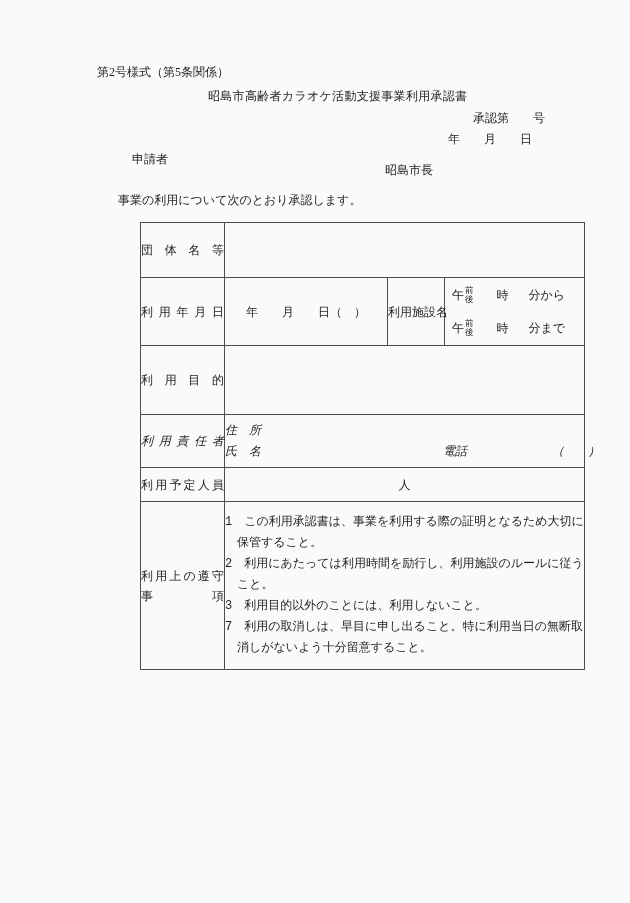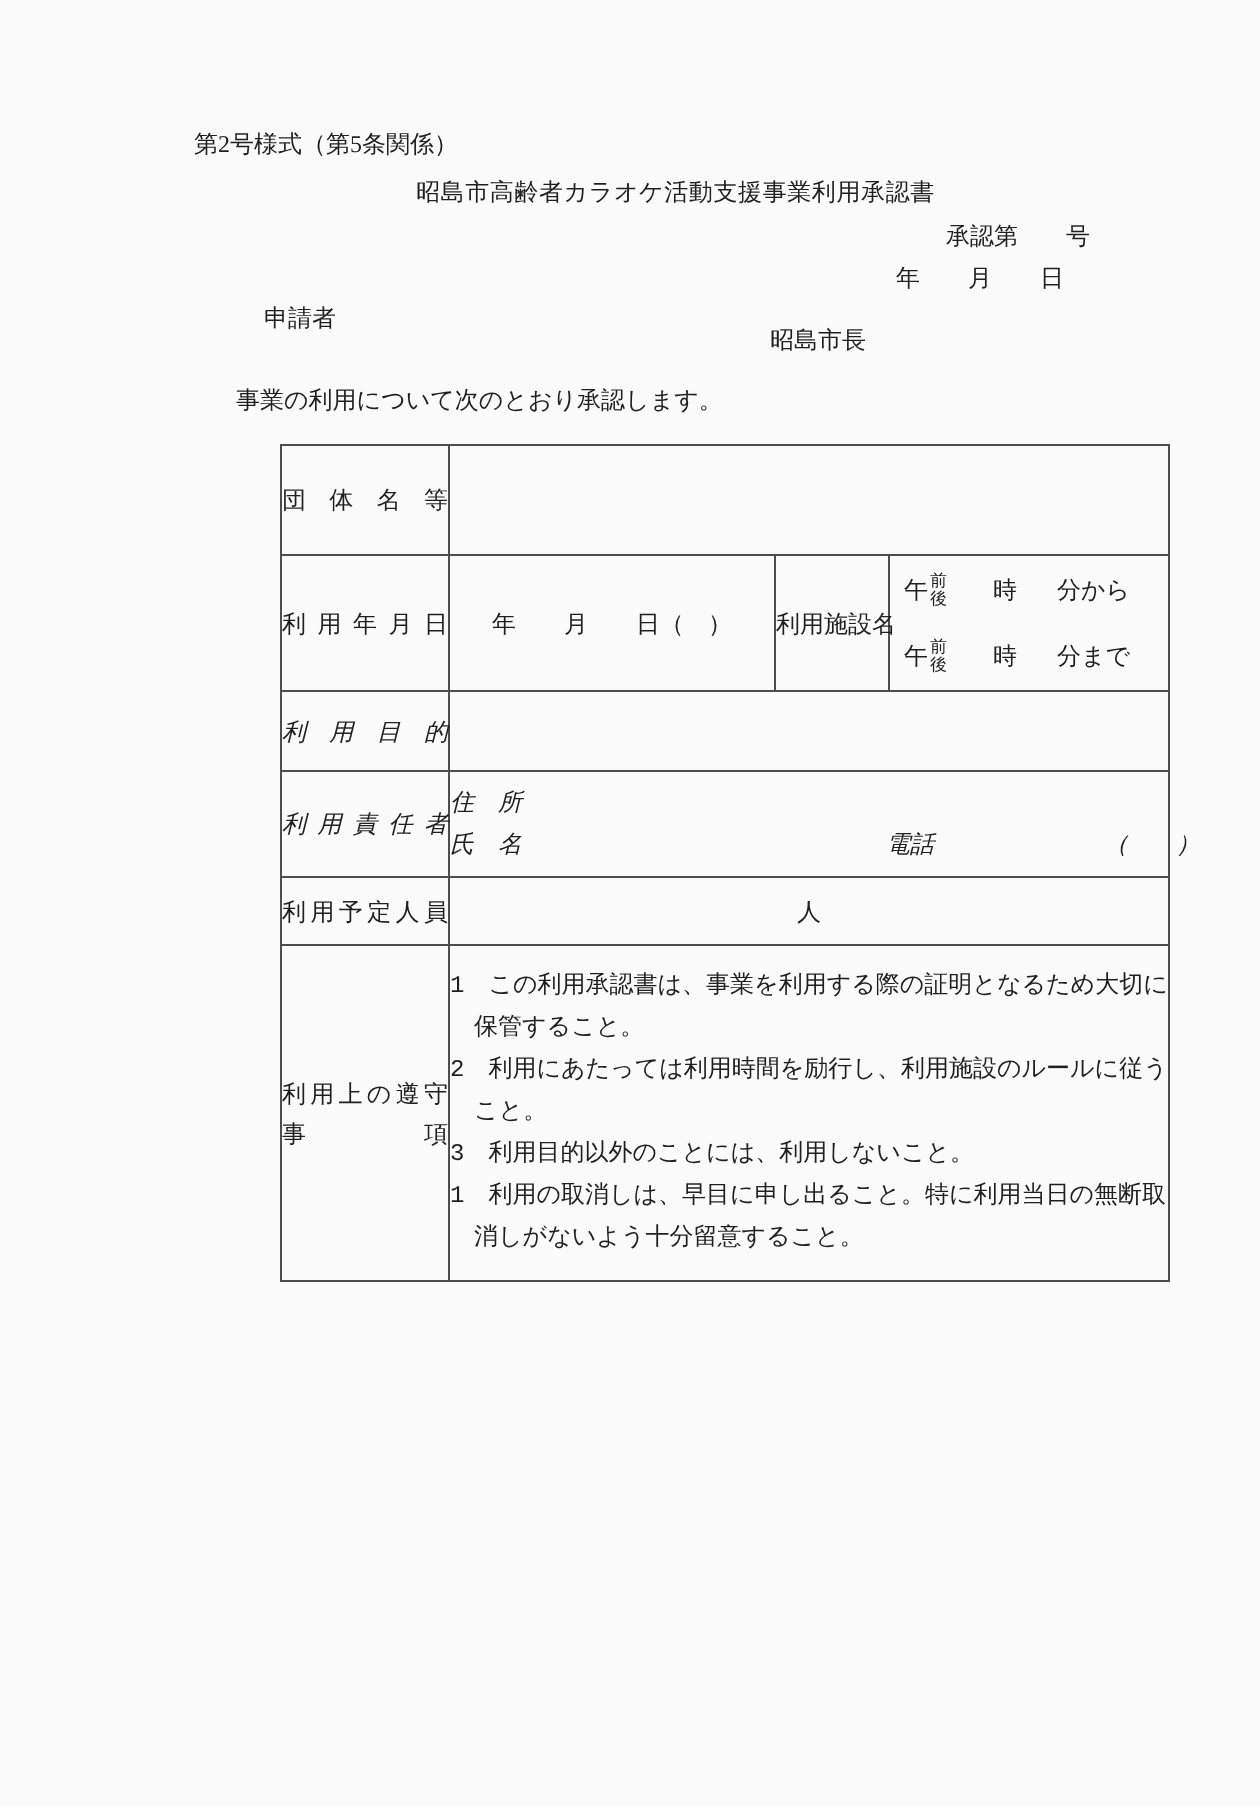--- a/index.html
+++ b/index.html
@@ -151,21 +151,21 @@
           <span class="meridiem-stack">
             <span>前</span>
             <span>後</span>
           </span>
           <span class="hour-label">時</span>
           <span>分まで</span>
         </div>
       </td>
     </tr>
 
-    <tr style="height:40px;font-style:italic;">
+    <tr style="height:69px;">
       <td class="lbl">利用目的</td>
       <td colspan="3"></td>
     </tr>
 
     <tr style="height:53px;font-style:italic;">
       <td class="lbl">利用責任者</td>
       <td colspan="3" class="responsible-cell">
         <div class="resp-line">住　所</div>
         <div class="resp-line resp-line2">
           <span>氏　名</span>
@@ -184,20 +184,20 @@
       <td class="lbl-2line">
         <div>利用上の遵守</div>
         <div>事項</div>
       </td>
       <td colspan="3" class="rules-cell">
             <div>1　この利用承認書は、事業を利用する際の証明となるため大切に</div>
             <div>　保管すること。</div>
             <div>2　利用にあたっては利用時間を励行し、利用施設のルールに従う</div>
             <div>　こと。</div>
             <div>3　利用目的以外のことには、利用しないこと。</div>
-            <div>1　利用の取消しは、早目に申し出ること。特に利用当日の無断取</div>
+            <div>7　利用の取消しは、早目に申し出ること。特に利用当日の無断取</div>
             <div>　消しがないよう十分留意すること。</div>
           </td>
     </tr>
   </tbody>
     </table>
 
 </div>
 
 </body></html>

